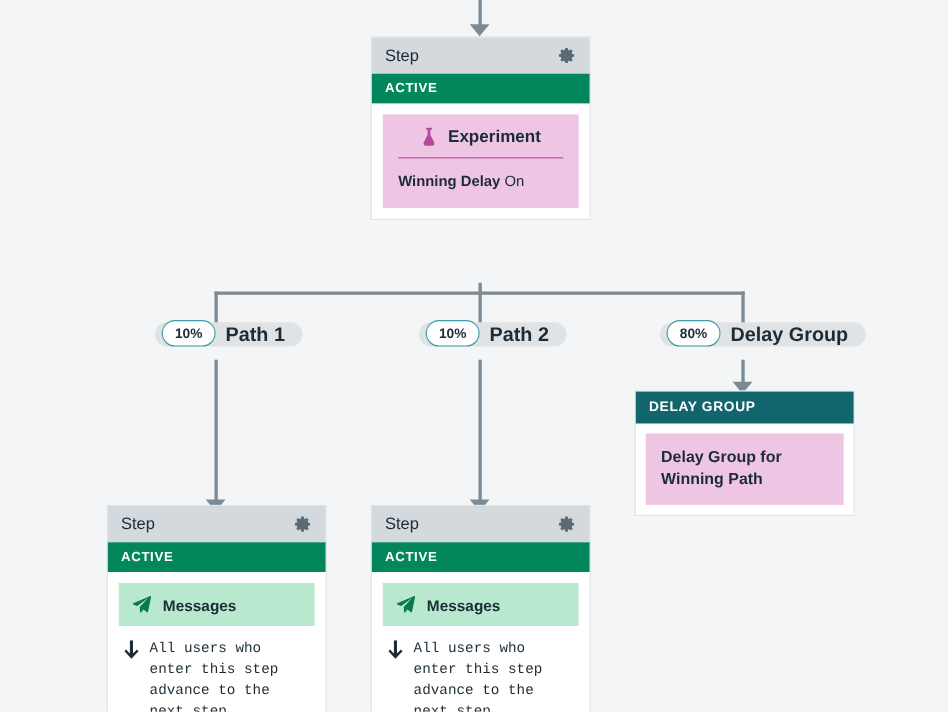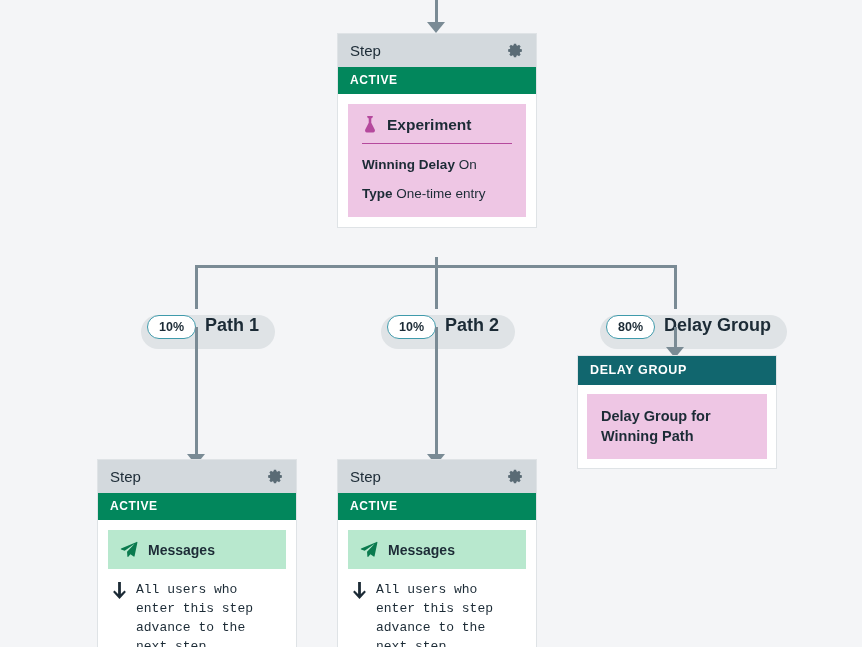--- a/index.html
+++ b/index.html
@@ -36,34 +36,34 @@
   .gear { width: 17px; height: 17px; display: block; }
   .status-band {
     background: #02875c; color: #ffffff;
     font-size: 12px; font-weight: bold; letter-spacing: .6px;
     padding: 6px 12px 7px 12px;
   }
   .card-body { padding: 10px; }
 
   
   .exp-panel { background: #eec6e4; padding: 12px 14px 14px 14px; }
-  .exp-title-row { display: flex; align-items: center; gap: 9px; }
+  .exp-title-row { display: flex; align-items: center; gap: 9px; justify-content: center; }
   .exp-title { font-size: 15.5px; font-weight: bold; color: #1c2b36; }
   .flask { width: 16px; height: 18px; display: block; }
   .exp-rule { height: 1px; background: #b5499d; margin: 9px 0 11px 0; }
   .exp-row { font-size: 13.5px; color: #1c2b36; line-height: 1.45; margin-bottom: 9px; }
   .exp-row:last-child { margin-bottom: 0; }
   .exp-row b { font-weight: bold; }
   .exp-sub { font-size: 13.5px; color: #1c2b36; }
 
   
   .pill {
-    position: absolute; height: 34px; background: #dfe3e6;
-    border-radius: 17px; display: flex; align-items: flex-start;
-    padding: 0 16px 0 6px; gap: 9px; margin-top: 22px;
+    position: absolute; height: 22px; background: #dfe3e6;
+    border-radius: 17px; display: flex; align-items: flex-end;
+    padding: 0 16px 0 6px; gap: 9px;
   }
   .pct {
     background: #ffffff; border: 1.6px solid #3f9aab;
     border-radius: 13px; font-size: 12.5px; font-weight: bold;
     color: #1c2b36; padding: 4px 11px;
   }
   .pill-label { font-size: 18px; font-weight: bold; color: #1c2b36; }
 
   
   .dg-card { position: absolute; background: #ffffff; border: 1px solid #dfe3e6; }
@@ -116,24 +116,20 @@
               <rect fill="#b5499d" x="6.3" y="0" width="7.4" height="2.0"></rect>
             </svg>
           </span>
           <span class="exp-title">Experiment</span>
         </div>
         <div class="exp-rule"></div>
         <div class="exp-row">
           <b>Winning Delay</b>
           <span>On</span>
         </div>
-        <div class="exp-row">
-          <b>Type</b>
-          <span>One-time entry</span>
-        </div>
       </div>
     </div>
   </div>
 
   <div class="line-v" style="left:435px; top:257px; height:52px;"></div>
   <div class="line-h" style="left:195px; top:265px; width:482px;"></div>
   <div class="corner" style="left:195px; top:265px; height:44px;"></div>
   <div class="corner" style="left:674px; top:265px; height:44px;"></div>
 
   <div class="pill" style="left:141px; top:293px;">

